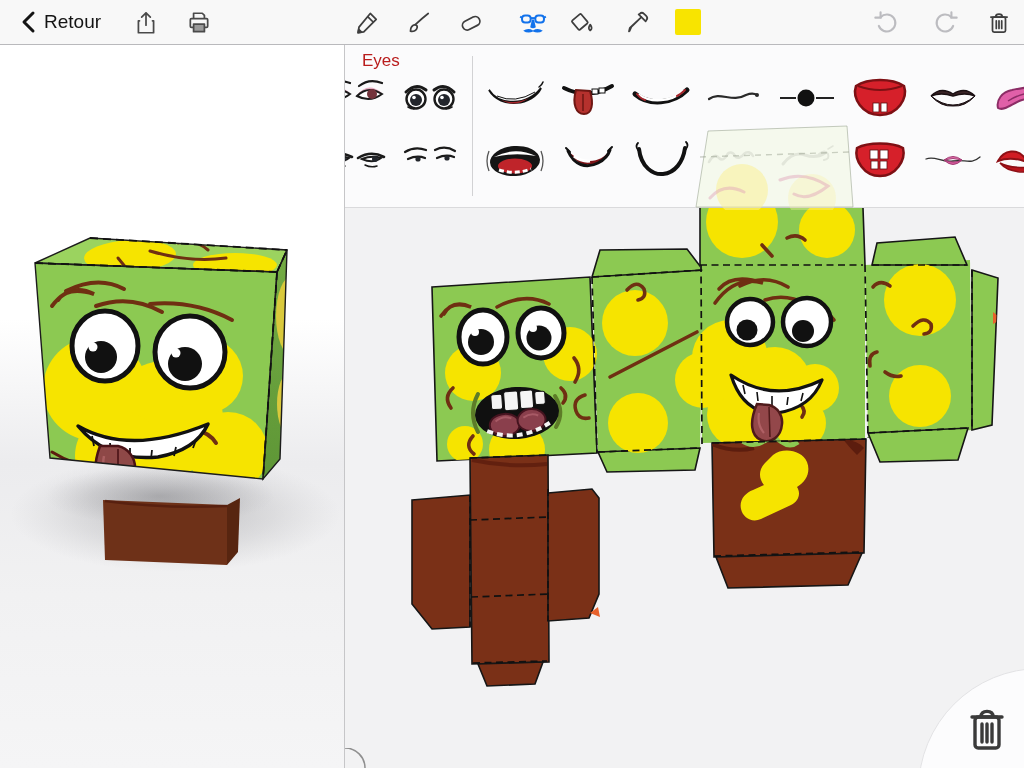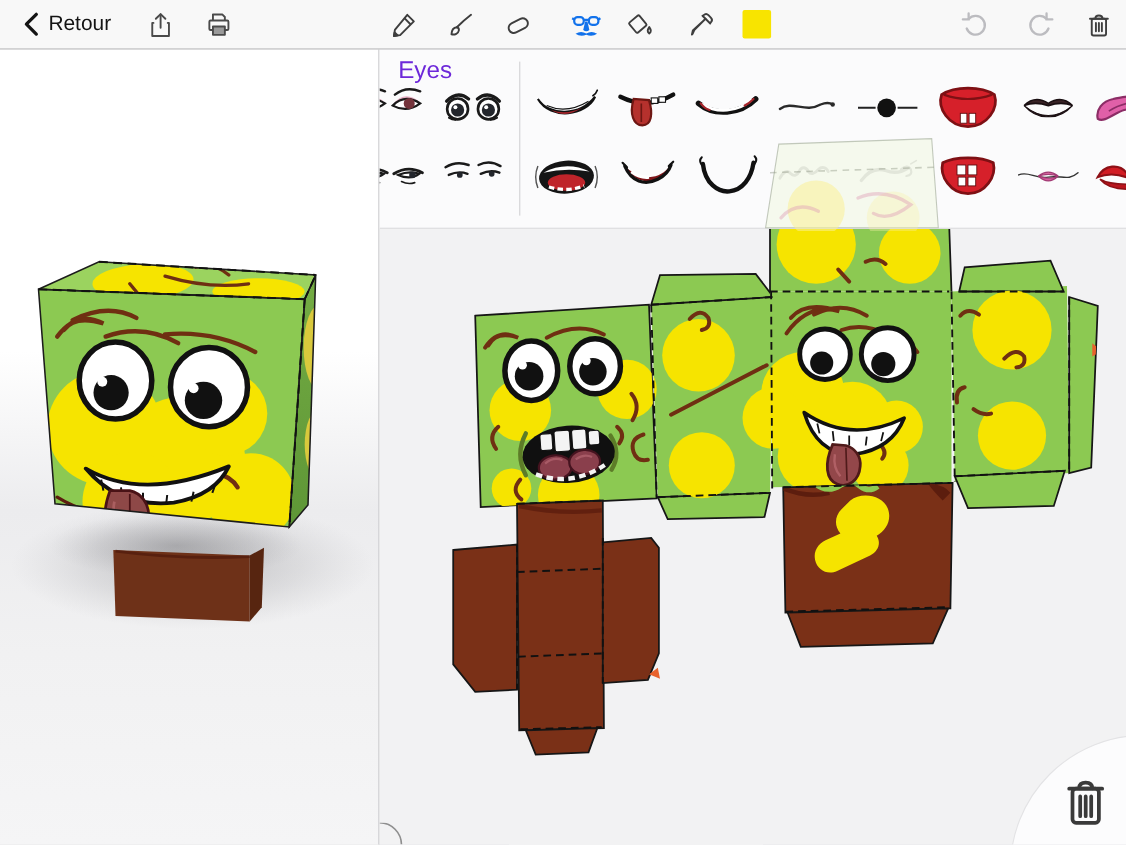--- a/index.html
+++ b/index.html
@@ -11,21 +11,21 @@
   .back span{font-size:19px;color:#141414;}
   .swatch{position:absolute;left:675px;top:9px;width:26px;height:26px;border:none;border-radius:2px;cursor:pointer;}
   
   .preview{position:absolute;left:0;top:44px;width:345px;height:724px;
     background:linear-gradient(180deg,#ffffff 0%,#ffffff 38%,#ececee 58%,#f1f1f2 76%,#f5f5f6 100%);
     border-right:1px solid #c6c6c8;box-sizing:border-box;}
   
   .editor{position:absolute;left:345px;top:44px;width:679px;height:724px;background:#f2f2f3;overflow:hidden;}
   .template-svg{position:absolute;left:0;top:164px;width:679px;height:560px;z-index:1;}
   .panel{position:absolute;left:0;top:0;width:679px;height:164px;background:#fbfbfc;border-bottom:1px solid #dadadc;box-sizing:border-box;overflow:hidden;z-index:10;}
-  .panel-title{position:absolute;left:17px;top:7px;font-size:22px;color:#6d28d9;}
+  .panel-title{position:absolute;left:17px;top:7px;font-size:17px;color:#b91c1c;}
   .pal{position:absolute;width:64px;height:48px;border:none;background:transparent;padding:0;cursor:pointer;}
   .divider{position:absolute;left:127px;top:12px;width:1px;height:140px;background:#d2d2d4;}
   .flap-overlay{position:absolute;left:345px;top:76px;width:172px;height:90px;z-index:20;pointer-events:none;}
   .raised{z-index:30;}
   .corner-arc{position:absolute;left:-1px;top:704px;width:26px;height:20px;z-index:6;}
   .trash-zone{position:absolute;left:573px;top:624px;width:244px;height:244px;border-radius:50%;background:#fcfcfd;border:1px solid #e3e3e5;box-sizing:border-box;z-index:40;}
   .trash-zone-icon{position:absolute;left:618px;top:658px;width:48px;height:54px;z-index:41;}
 </style>
 </head>
 <body>

